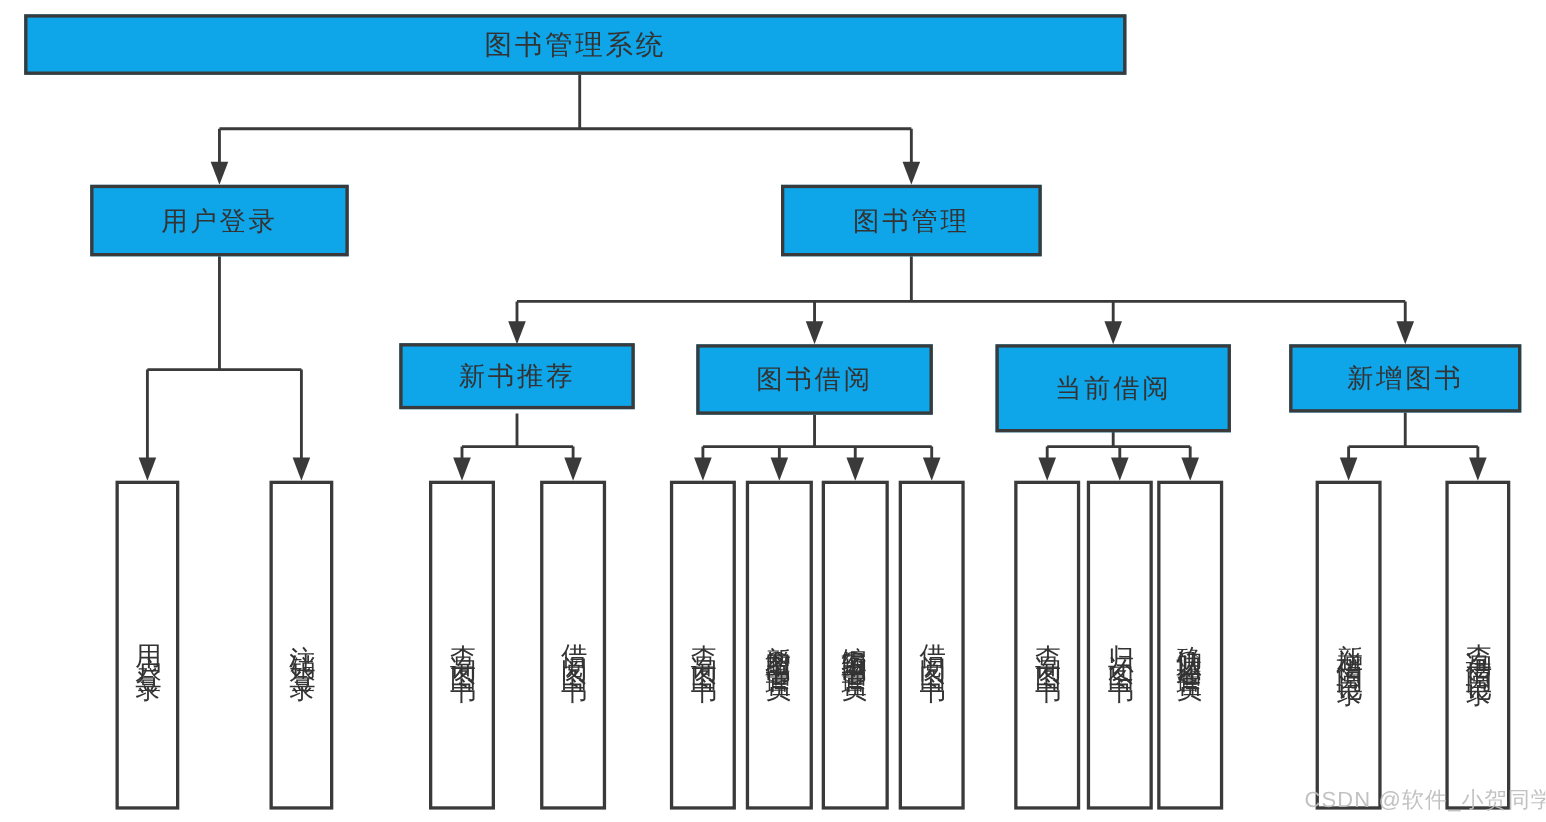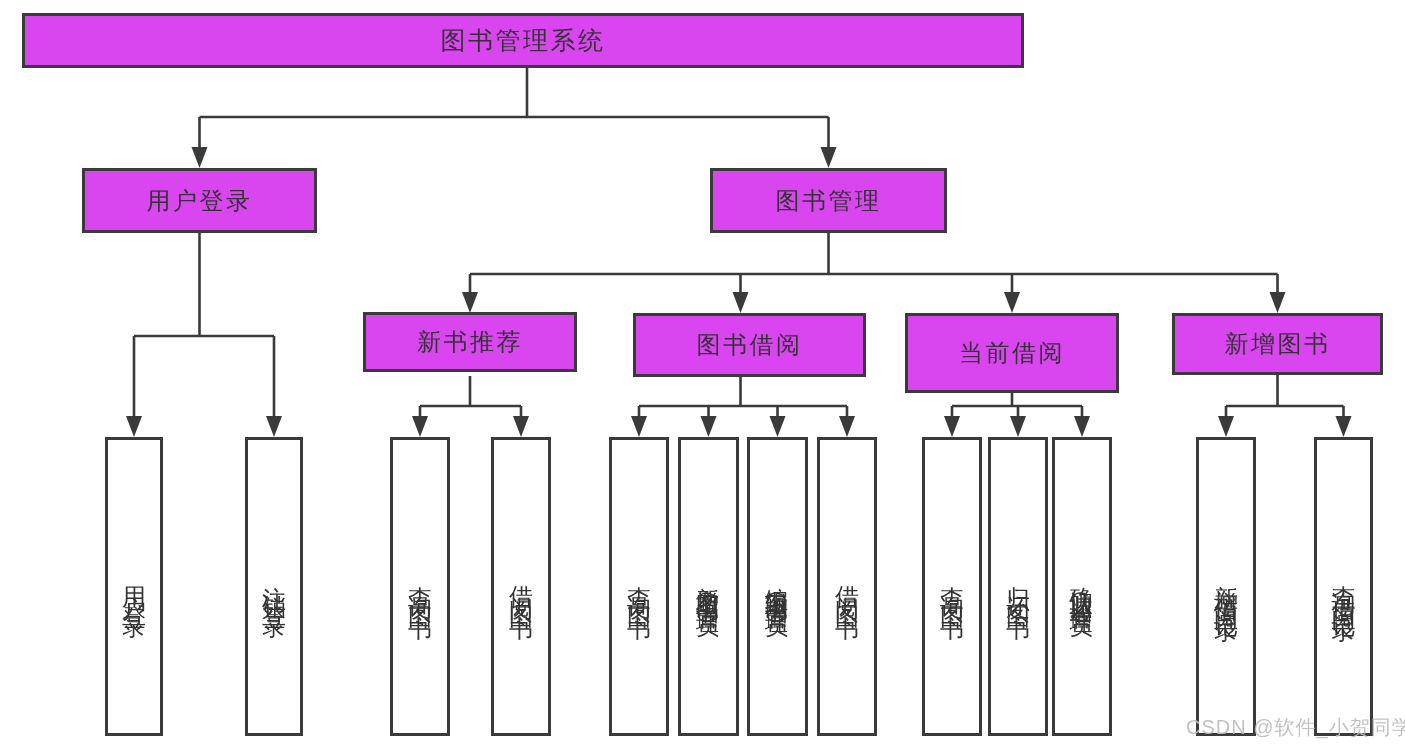--- a/index.html
+++ b/index.html
@@ -15,21 +15,21 @@
   .wires {
     position: absolute;
     left: 0; top: 0;
     width: 1405px; height: 747px;
     pointer-events: none;
   }
   .node {
     position: absolute;
     box-sizing: border-box;
     border: 3px solid #3a3a3a;
-    background: #d946ef;
+    background: #0ea5e9;
     display: flex;
     align-items: center;
     justify-content: center;
     text-align: right;
     font-size: 24px;
     letter-spacing: 2.5px;
     color: #333333;
     white-space: nowrap;
   }
   .node.root-box { font-size: 25px; }
@@ -110,21 +110,21 @@
       <polygon points="1343.5,437 1335.5,416 1351.5,416"></polygon>
     </g>
   </svg>
 
   <div class="node root-box" style="left:22px; top:13px; width:1002px; height:55px;">图书管理系统</div>
 
   <div class="node" style="left:82px; top:168px; width:235px; height:65px;">用户登录</div>
   <div class="node" style="left:710px; top:168px; width:237px; height:65px;">图书管理</div>
 
   <div class="node" style="left:363px; top:312px; width:214px; height:60px;">新书推荐</div>
-  <div class="node" style="left:633px; top:313px; width:233px; height:64px;">图书借阅</div>
+  <div class="node" style="left:633px; top:313px; width:215px; height:64px;">图书借阅</div>
   <div class="node" style="left:905px; top:313px; width:214px; height:80px;">当前借阅</div>
   <div class="node" style="left:1172px; top:313px; width:211px; height:62px;">新增图书</div>
 
   <div class="vnode" style="left:105px; width:58px;">用户登录</div>
   <div class="vnode" style="left:245px; width:58px;">注销登录</div>
 
   <div class="vnode" style="left:390px; width:60px;">查询图书</div>
   <div class="vnode" style="left:491px; width:60px;">借阅图书</div>
 
   <div class="vnode" style="left:609px; width:60px;">查询图书</div>

